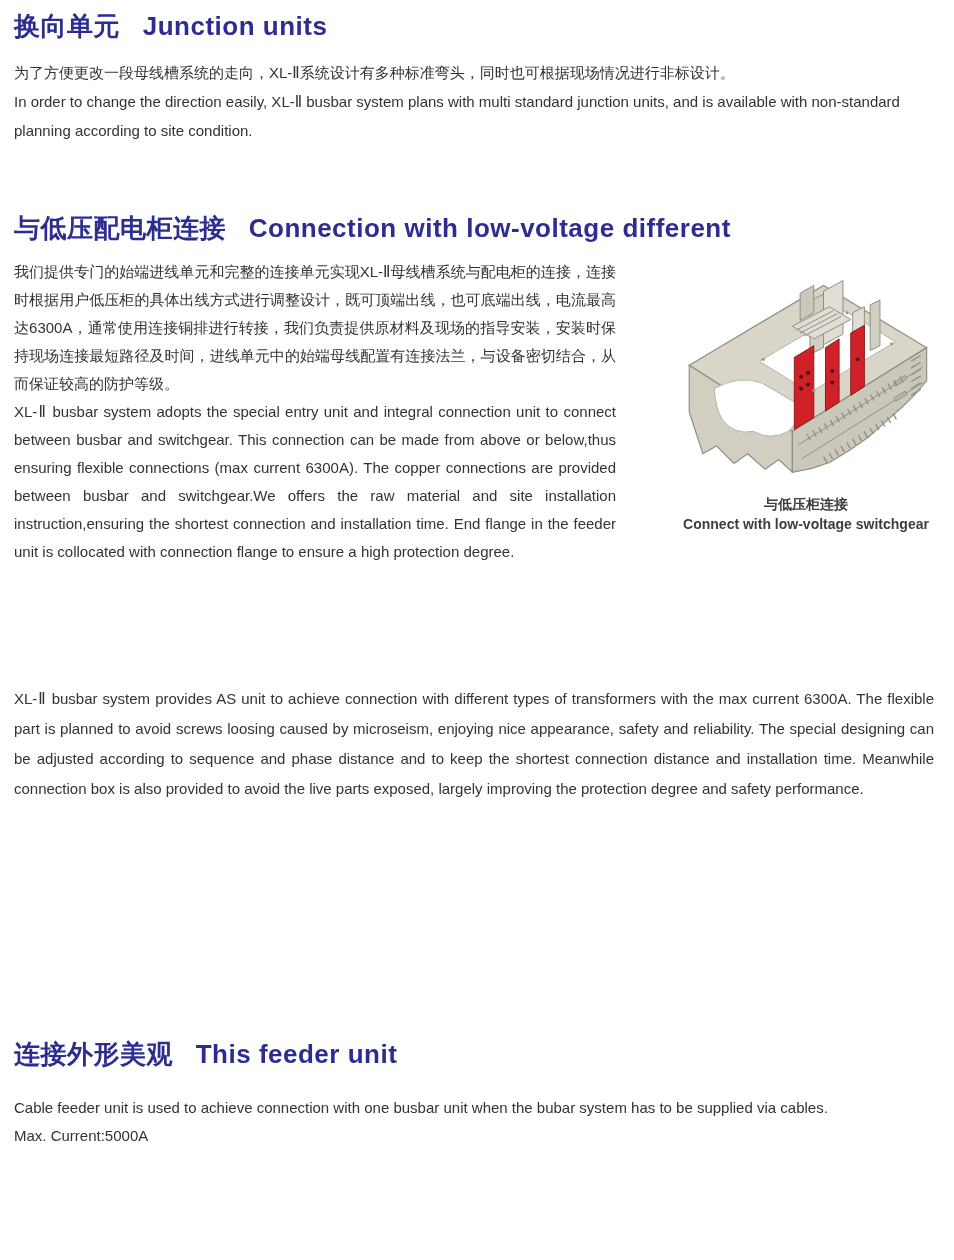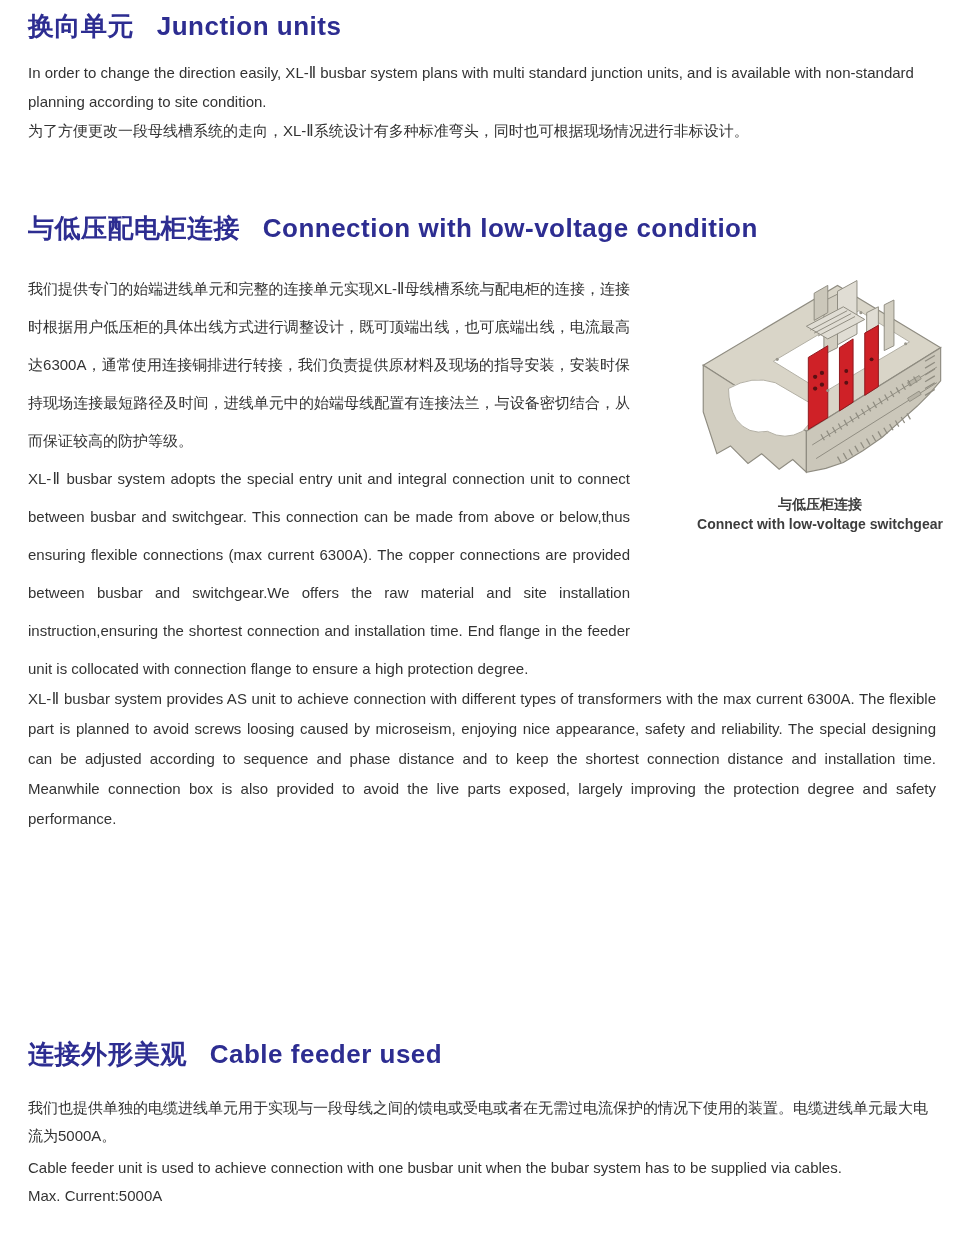--- a/index.html
+++ b/index.html
@@ -1,37 +1,37 @@
 <!DOCTYPE html>
 <html><head>
 <meta charset="utf-8">
 <style>
   html,body{margin:0;padding:0;background:#ffffff;}
   .page{
     position:relative;width:954px;height:1260px;overflow:hidden;background:#fff;
     font-family:"Liberation Sans","DejaVu Sans",sans-serif;color:#333;
   }
-  .sec{position:absolute;left:28px;right:18px;}
+  .sec{position:absolute;left:14px;right:18px;}
   #sec-junction{top:10px;}
   #sec-switchgear{top:212px;}
   #sec-transformer{top:660px;}
   #sec-cable{top:1038px;}
 
   .title{margin:0;font-size:26px;font-weight:bold;color:#2d2d91;letter-spacing:0.5px;line-height:32px;}
   .title span{white-space:pre-wrap;}
   .title .ten{margin-left:15px;}
 
   p{margin:0;font-size:15px;color:#333;}
   .jp{text-align:justify;}
 
   
   #sec-junction .body{margin-top:16px;line-height:29px;max-width:920px;}
 
   
-  #sec-switchgear .leftcol{margin-top:26px;width:602px;line-height:38px;}
+  #sec-switchgear .leftcol{margin-top:14px;width:602px;line-height:28px;}
   #sec-switchgear .fig{
     position:absolute;left:646px;top:52px;width:292px;text-align:center;
   }
   .fig-caption{font-size:14px;font-weight:bold;color:#3d3d3d;line-height:20px;margin-top:10px;}
 
   
   #sec-transformer .body{margin-top:24px;line-height:30px;max-width:920px;}
 
   
   #sec-cable .body{margin-top:24px;line-height:28px;max-width:920px;}
@@ -43,29 +43,29 @@
 <body>
 
 <div class="page">
 
   <section class="sec" id="sec-junction">
     <h2 class="title">
       <span class="tzh">换向单元</span>
       <span class="ten">Junction units</span>
     </h2>
     <div class="body">
+      <p>为了方便更改一段母线槽系统的走向，XL-Ⅱ系统设计有多种标准弯头，同时也可根据现场情况进行非标设计。</p>
       <p>In order to change the direction easily, XL-Ⅱ busbar system plans with multi standard junction units, and is available with non-standard planning according to site condition.</p>
-      <p>为了方便更改一段母线槽系统的走向，XL-Ⅱ系统设计有多种标准弯头，同时也可根据现场情况进行非标设计。</p>
     </div>
   </section>
 
   <section class="sec" id="sec-switchgear">
     <h2 class="title">
       <span class="tzh">与低压配电柜连接</span>
-      <span class="ten">Connection with low-voltage condition</span>
+      <span class="ten">Connection with low-voltage different</span>
     </h2>
     <div class="leftcol">
       <p class="jp">我们提供专门的始端进线单元和完整的连接单元实现XL-Ⅱ母线槽系统与配电柜的连接，连接时根据用户低压柜的具体出线方式进行调整设计，既可顶端出线，也可底端出线，电流最高达6300A，通常使用连接铜排进行转接，我们负责提供原材料及现场的指导安装，安装时保持现场连接最短路径及时间，进线单元中的始端母线配置有连接法兰，与设备密切结合，从而保证较高的防护等级。</p>
       <p class="jp">XL-Ⅱ busbar system adopts the special entry unit and integral connection unit to connect between busbar and switchgear. This connection can be made from above or below,thus ensuring flexible connections (max current 6300A). The copper connections are provided between busbar and switchgear.We offers the raw material and site installation instruction,ensuring the shortest connection and installation time. End flange in the feeder unit is collocated with connection flange to ensure a high protection degree.</p>
     </div>
 
     <figure class="fig" style="margin:0">
       <svg width="262" height="216" viewBox="0 0 264 222">
 
         <polygon points="12,104 150,22 256,86 118,172" stroke="#8f8c81" stroke-width="1.2" fill="#d9d5c8"></polygon>
@@ -160,24 +160,23 @@
 
   <section class="sec" id="sec-transformer">
     <div class="body">
       <p class="jp">XL-Ⅱ busbar system provides AS unit to achieve connection with different types of transformers with the max current 6300A. The flexible part is planned to avoid screws loosing caused by microseism, enjoying nice appearance, safety and reliability. The special designing can be adjusted according to sequence and phase distance and to keep the shortest connection distance and installation time. Meanwhile connection box is also provided to avoid the live parts exposed, largely improving the protection degree and safety performance.</p>
     </div>
   </section>
 
   <section class="sec" id="sec-cable">
     <h2 class="title">
       <span class="tzh">连接外形美观</span>
-      <span class="ten">Cable feeder used</span>
+      <span class="ten">This feeder unit</span>
     </h2>
     <div class="body">
-      <p>我们也提供单独的电缆进线单元用于实现与一段母线之间的馈电或受电或者在无需过电流保护的情况下使用的装置。电缆进线单元最大电流为5000A。</p>
       <div class="en-block">
         <p>Cable feeder unit is used to achieve connection with one busbar unit when the bubar system has to be supplied via cables.</p>
         <p>Max. Current:5000A</p>
       </div>
     </div>
   </section>
 
 </div>
 
 </body></html>

